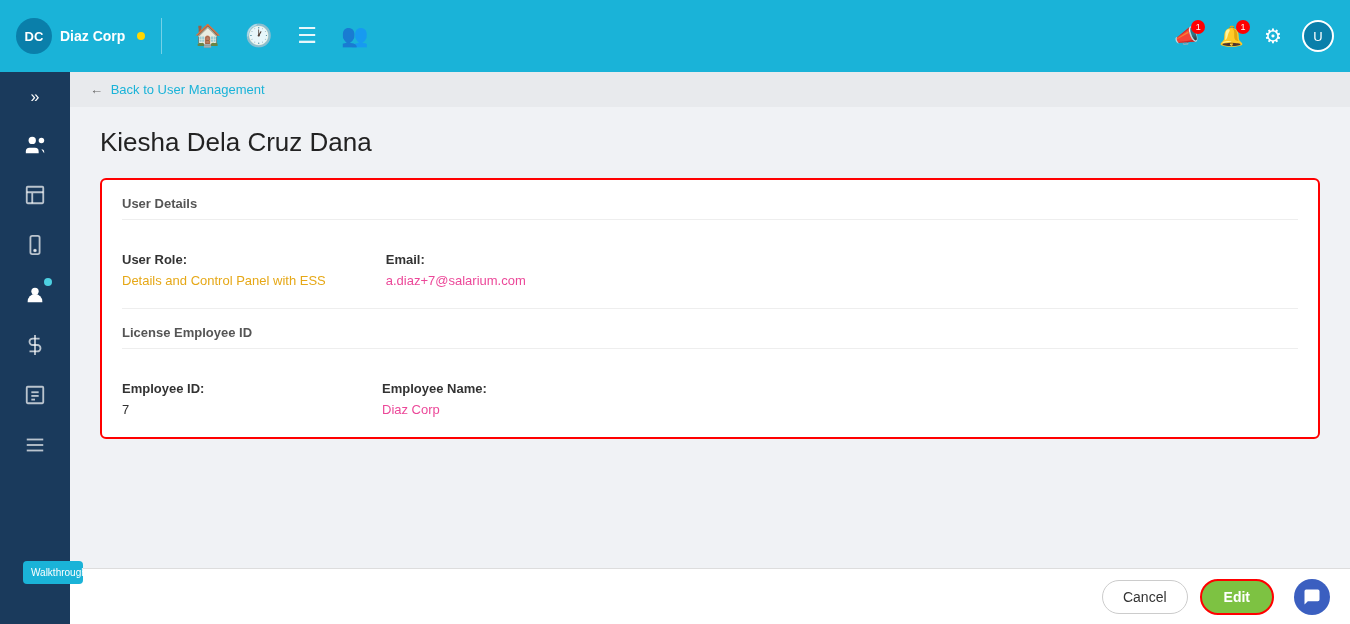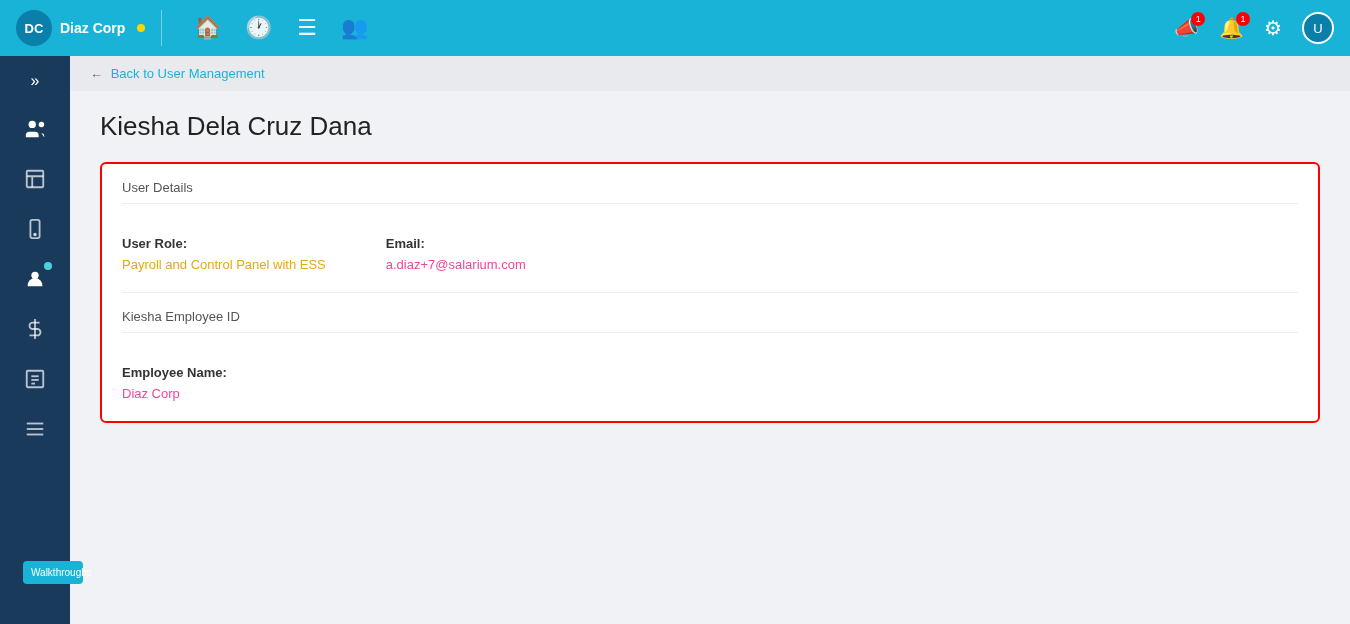--- a/index.html
+++ b/index.html
@@ -1,20 +1,20 @@
 <!DOCTYPE html>
 <html><head>
   <meta charset="utf-8">
   <style>
     * { box-sizing: border-box; margin: 0; padding: 0; }
     body { font-family: 'Segoe UI', Arial, sans-serif; background: #f0f2f5; width: 1350px; height: 624px; overflow: hidden; display: flex; flex-direction: column; }
 
     
     .top-nav {
-      height: 56px;
+      height: 72px;
       background: #1ab3d8;
       display: flex;
       align-items: center;
       padding: 0 16px;
       gap: 12px;
       flex-shrink: 0;
     }
     .top-nav .brand {
       display: flex;
       align-items: center;
@@ -138,21 +138,21 @@
     .detail-card {
       background: white;
       border: 2px solid red;
       border-radius: 6px;
       overflow: hidden;
     }
     .card-section {
       padding: 16px 20px 20px 20px;
     }
     .card-section-title {
-      font-size: 13px; color: #555; font-weight: 400; margin-bottom: 16px;
+      font-size: 13px; color: #555; font-weight: 700; margin-bottom: 16px;
       border-bottom: 1px solid #eee; padding-bottom: 8px;
     }
     .field-row {
       display: flex; gap: 60px; flex-wrap: wrap; margin-top: 32px;
     }
     .field-group { min-width: 200px; }
     .field-label {
       font-size: 13px; color: #333; font-weight: 600; margin-bottom: 6px;
     }
     .field-value {
@@ -288,38 +288,51 @@
       <div class="page-content">
         <h1 class="page-title">Kiesha Dela Cruz Dana</h1>
 
         <div class="detail-card">
 
           <div class="card-section">
             <div class="card-section-title">User Details</div>
             <div class="field-row">
               <div class="field-group">
                 <div class="field-label">User Role:</div>
-                <div class="field-value">Payroll and Control Panel with ESS</div>
+                <div class="field-value">Details and Control Panel with ESS</div>
               </div>
               <div class="field-group">
                 <div class="field-label">Email:</div>
                 <div class="field-value blue">a.diaz+7@salarium.com</div>
               </div>
             </div>
           </div>
 
           <div class="card-divider"></div>
 
           <div class="card-section">
-            <div class="card-section-title">Kiesha Employee ID</div>
+            <div class="card-section-title">License Employee ID</div>
             <div class="field-row">
+              <div class="field-group">
+                <div class="field-label">Employee ID:</div>
+                <div class="field-value dark">7</div>
+              </div>
               <div class="field-group">
                 <div class="field-label">Employee Name:</div>
                 <div class="field-value blue">Diaz Corp</div>
               </div>
             </div>
           </div>
         </div>
       </div>
     </div>
 
+    <div class="footer-bar">
+      <button class="cancel-btn">Cancel</button>
+      <button class="edit-btn">Edit</button>
+      <div class="chat-btn">
+        <svg width="20" height="20" viewBox="0 0 24 24" fill="white">
+            <path d="M21 15a2 2 0 01-2 2H7l-4 4V5a2 2 0 012-2h14a2 2 0 012 2z"></path>
+          </svg>
+      </div>
+    </div>
   </div>
 </div>
 
 </body></html>

